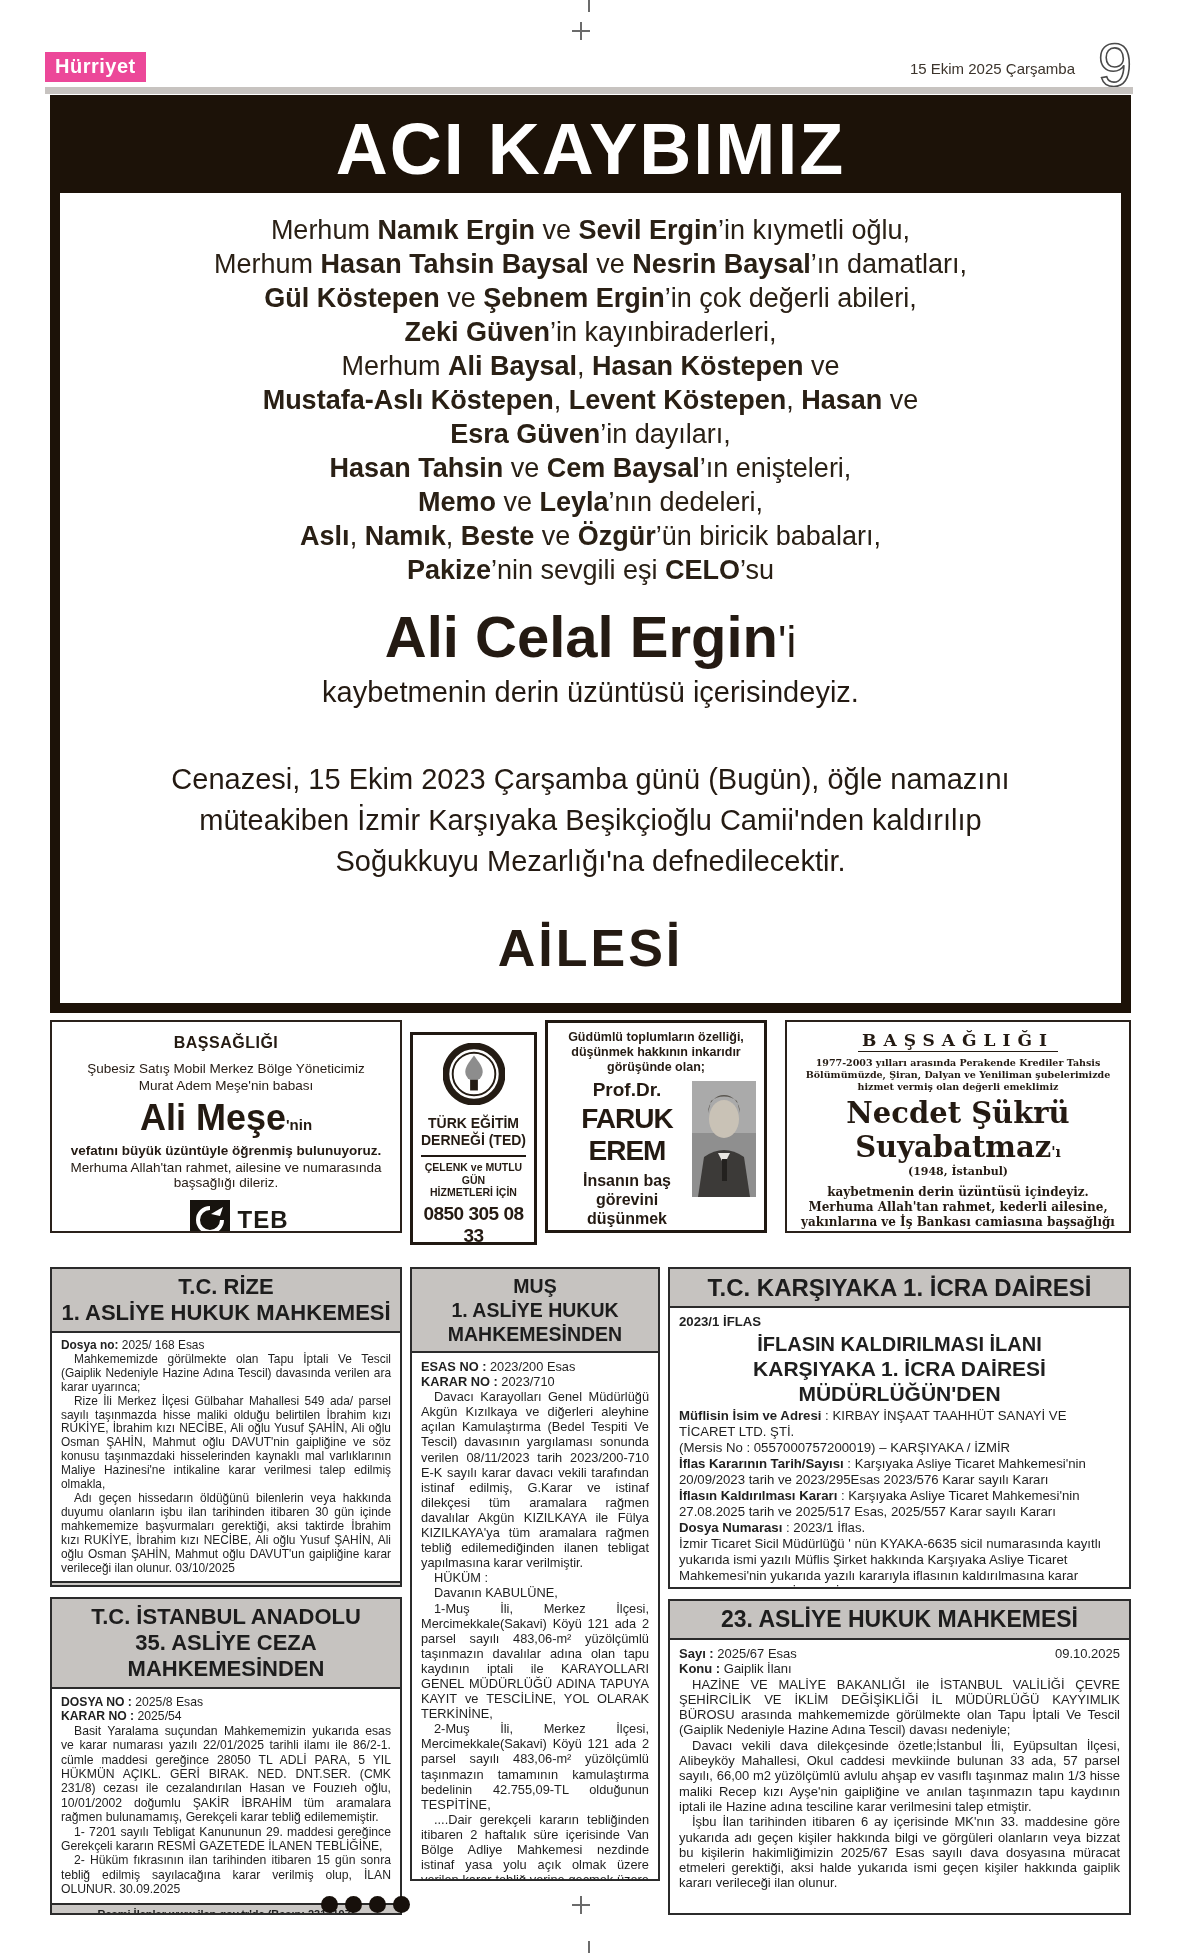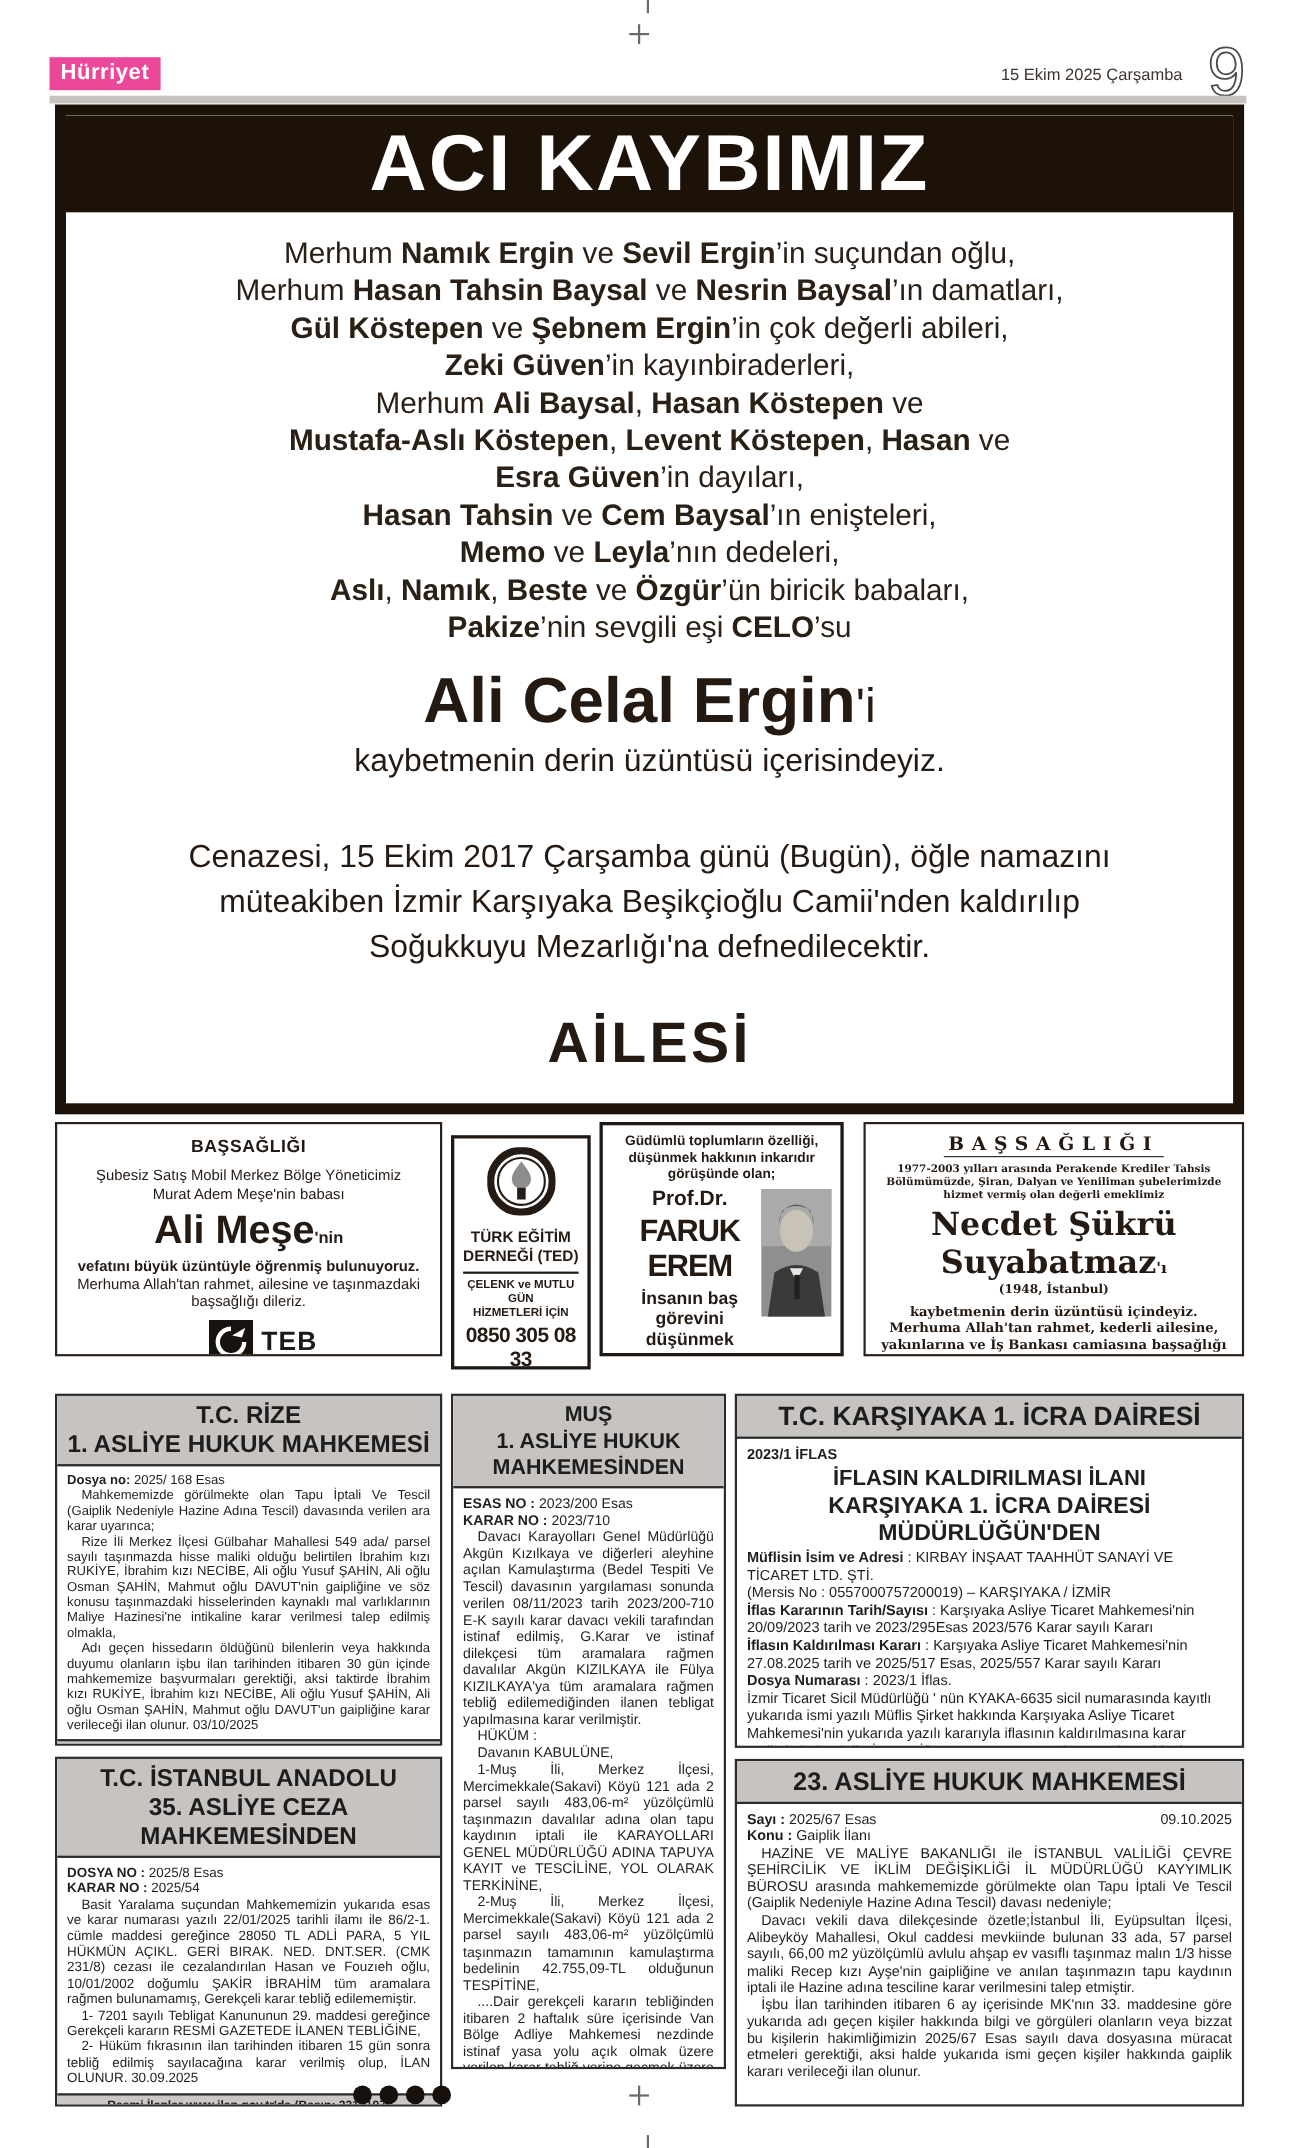--- a/index.html
+++ b/index.html
@@ -119,49 +119,49 @@
   <div class="pagenum">
     <svg width="46" height="62" viewBox="0 0 46 62">
       <text x="23" y="52" text-anchor="middle" font-family="Liberation Sans, sans-serif" font-size="62" fill="none" stroke="#4a4a4a" stroke-width="1.6">9</text>
     </svg>
   </div>
   <div class="grayrule"></div>
 
   <div class="mainbox">
     <div class="banner">ACI KAYBIMIZ</div>
     <div class="relations">
-        <div class="ln"><span>Merhum </span><span class="b">Namık Ergin</span><span> ve </span><span class="b">Sevil Ergin</span><span>’in suçundan oğlu,</span></div>
+        <div class="ln"><span>Merhum </span><span class="b">Namık Ergin</span><span> ve </span><span class="b">Sevil Ergin</span><span>’in kıymetli oğlu,</span></div>
         <div class="ln"><span>Merhum </span><span class="b">Hasan Tahsin Baysal</span><span> ve </span><span class="b">Nesrin Baysal</span><span>’ın damatları,</span></div>
         <div class="ln"><span class="b">Gül Köstepen</span><span> ve </span><span class="b">Şebnem Ergin</span><span>’in çok değerli abileri,</span></div>
         <div class="ln"><span class="b">Zeki Güven</span><span>’in kayınbiraderleri,</span></div>
         <div class="ln"><span>Merhum </span><span class="b">Ali Baysal</span><span>, </span><span class="b">Hasan Köstepen</span><span> ve</span></div>
         <div class="ln"><span class="b">Mustafa-Aslı Köstepen</span><span>, </span><span class="b">Levent Köstepen</span><span>, </span><span class="b">Hasan</span><span> ve</span></div>
         <div class="ln"><span class="b">Esra Güven</span><span>’in dayıları,</span></div>
         <div class="ln"><span class="b">Hasan Tahsin</span><span> ve </span><span class="b">Cem Baysal</span><span>’ın enişteleri,</span></div>
         <div class="ln"><span class="b">Memo</span><span> ve </span><span class="b">Leyla</span><span>’nın dedeleri,</span></div>
         <div class="ln"><span class="b">Aslı</span><span>, </span><span class="b">Namık</span><span>, </span><span class="b">Beste</span><span> ve </span><span class="b">Özgür</span><span>’ün biricik babaları,</span></div>
         <div class="ln"><span class="b">Pakize</span><span>’nin sevgili eşi </span><span class="b">CELO</span><span>’su</span></div>
       </div>
     <div class="bigname">
       <span>Ali Celal Ergin</span><span class="sfx">'i</span>
     </div>
     <div class="grief">kaybetmenin derin üzüntüsü içerisindeyiz.</div>
-    <div class="funeral">Cenazesi, 15 Ekim 2017 Çarşamba günü (Bugün), öğle namazını müteakiben İzmir Karşıyaka Beşikçioğlu Camii'nden kaldırılıp Soğukkuyu Mezarlığı'na defnedilecektir.</div>
+    <div class="funeral">Cenazesi, 15 Ekim 2023 Çarşamba günü (Bugün), öğle namazını müteakiben İzmir Karşıyaka Beşikçioğlu Camii'nden kaldırılıp Soğukkuyu Mezarlığı'na defnedilecektir.</div>
     <div class="family">AİLESİ</div>
   </div>
 
   <div class="ad ad-mese">
     <div class="t">BAŞSAĞLIĞI</div>
     <div class="l1">Şubesiz Satış Mobil Merkez Bölge Yöneticimiz</div>
     <div class="l2">Murat Adem Meşe'nin babası</div>
     <div class="nm">
       <span>Ali Meşe</span><span class="sfx">'nin</span>
     </div>
     <div class="l3">vefatını büyük üzüntüyle öğrenmiş bulunuyoruz.</div>
-    <div class="l4">Merhuma Allah'tan rahmet, ailesine ve taşınmazdaki başsağlığı dileriz.</div>
+    <div class="l4">Merhuma Allah'tan rahmet, ailesine ve numarasında başsağlığı dileriz.</div>
     <div class="teb-row">
       <svg width="40" height="40" viewBox="0 0 40 40">
         <rect width="40" height="40" fill="#17130e"></rect>
         <path d="M20 8 a12 12 0 1 0 12 12" stroke="#fff" stroke-width="4" fill="none"></path>
         <path d="M21 14 l12 -7 -3 9 z" fill="#fff"></path>
       </svg>
       <span class="teb-txt">TEB</span>
     </div>
   </div>
 

